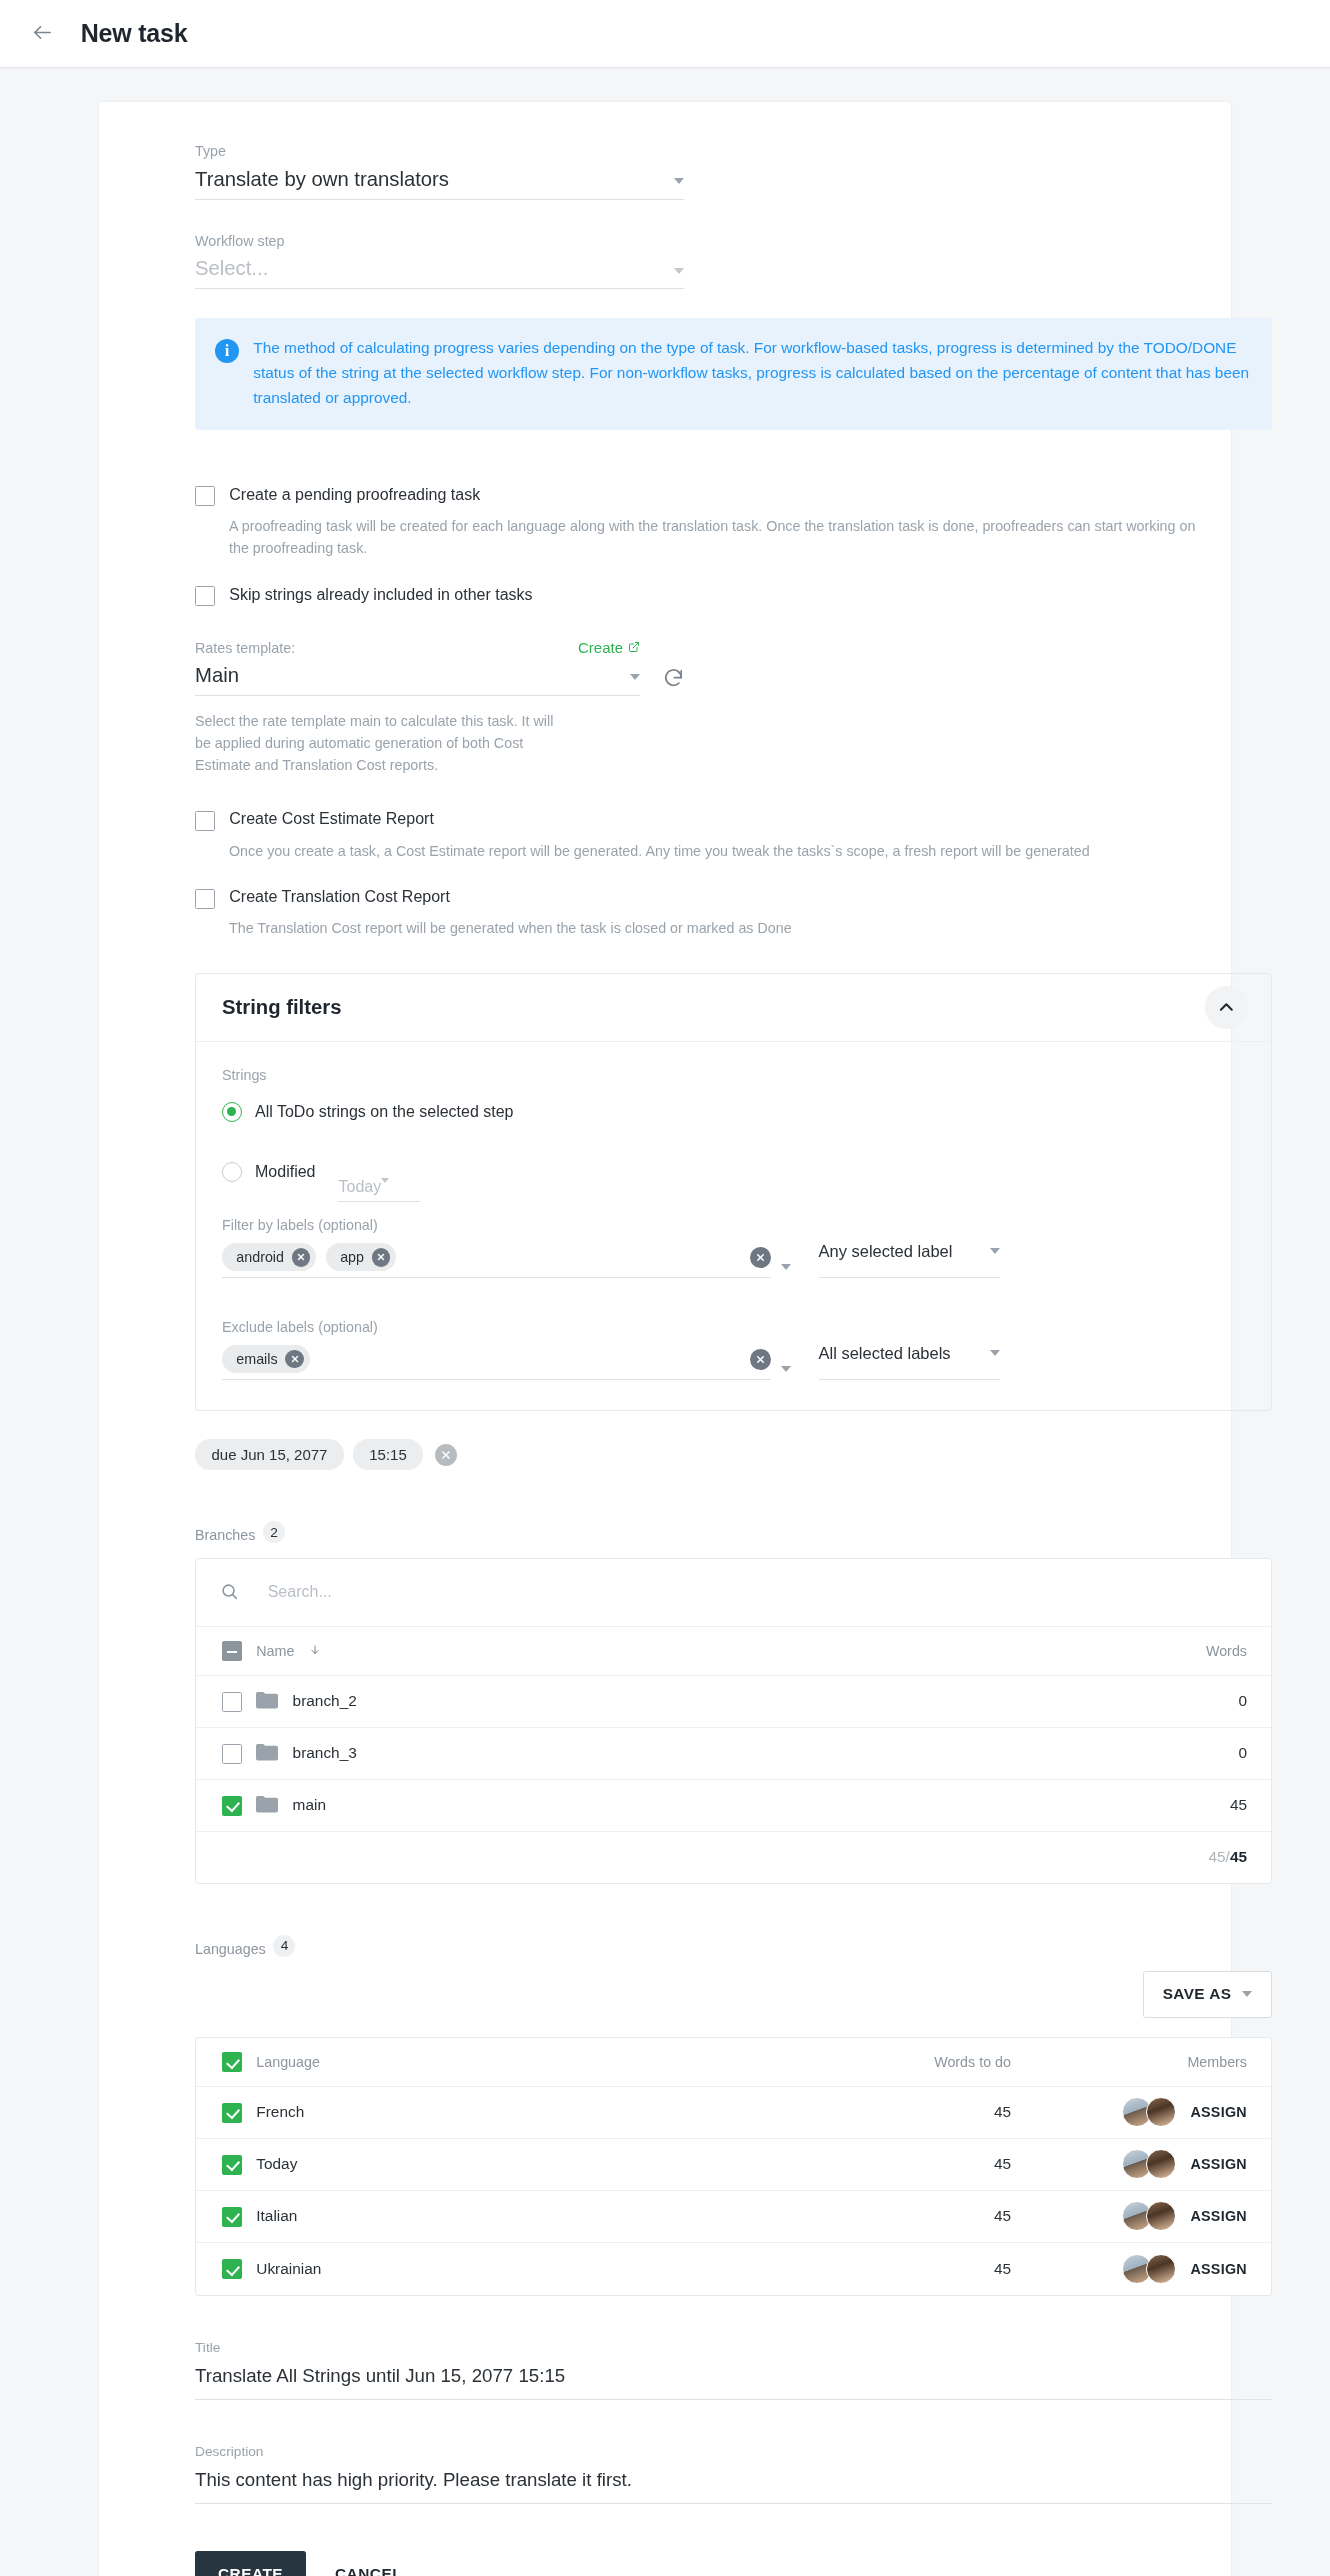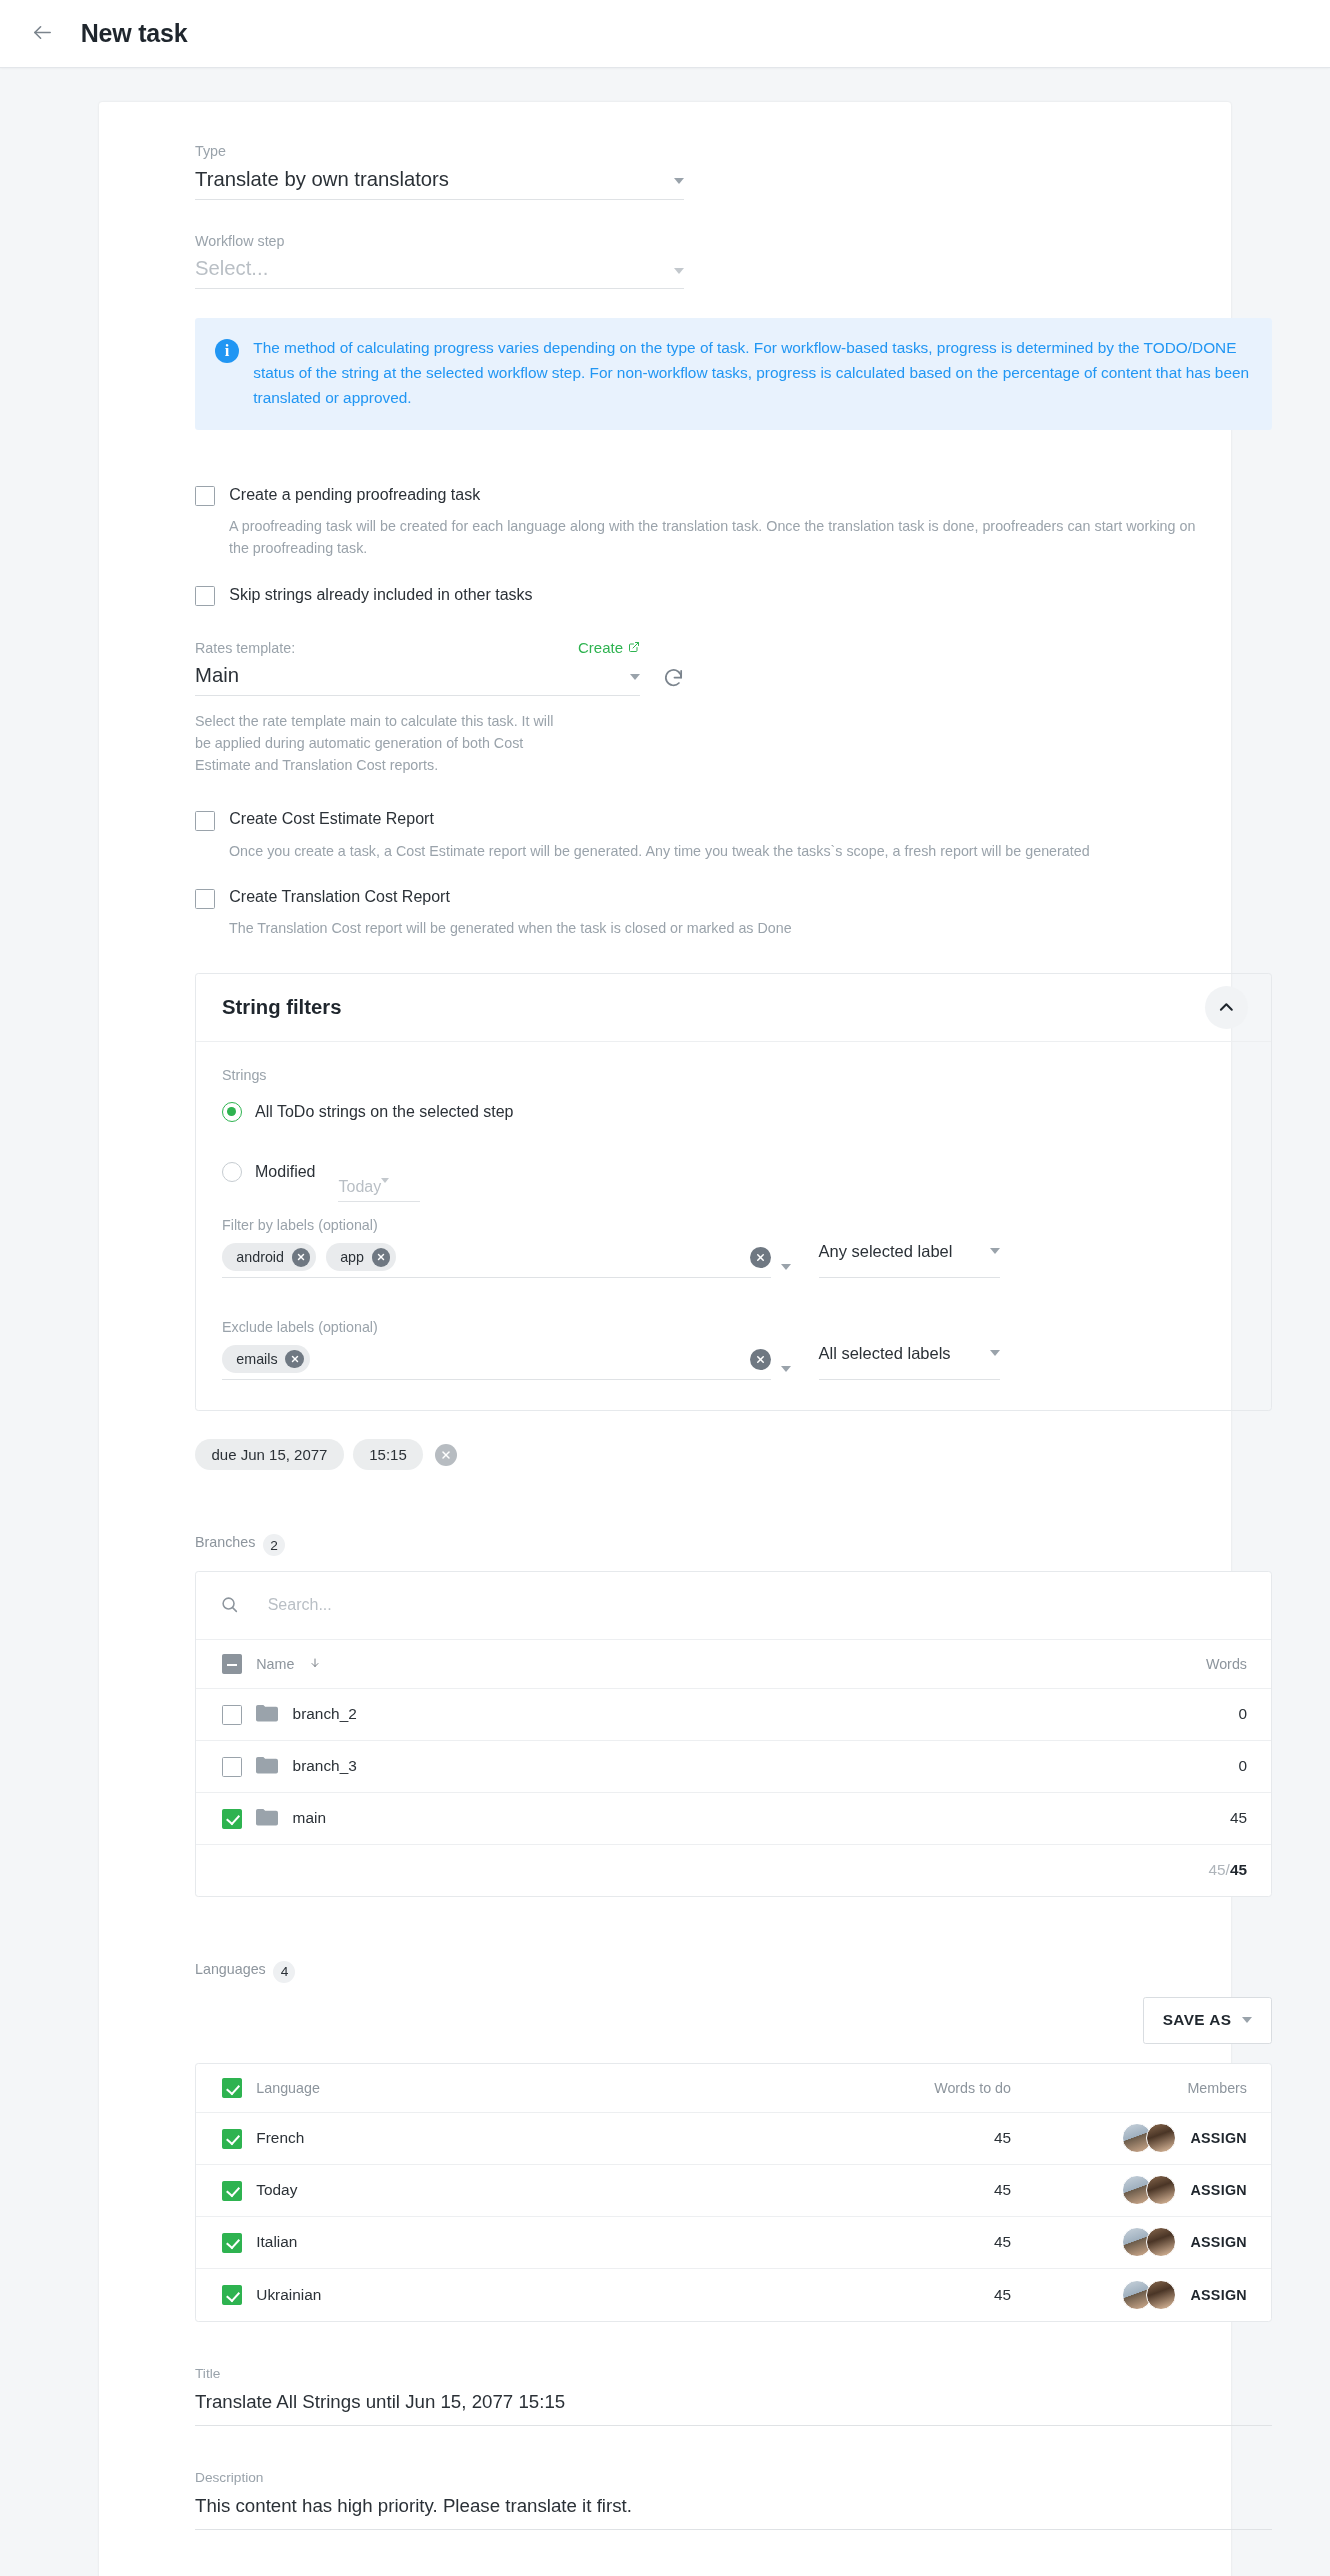--- a/index.html
+++ b/index.html
@@ -303,22 +303,22 @@
     border-radius: 50%;
     background: #b7bcc1;
     display: flex; align-items: center; justify-content: center;
     cursor: pointer;
     margin-left: 3.3px;
   }
   .due-x svg { width: 12px; height: 12px; }
 
   
   .sec-head {
-    display: flex; align-items: flex-start; gap: 7.7px;
-    margin-top: 64px; margin-bottom: 14.3px;
+    display: flex; align-items: flex-end; gap: 7.7px;
+    margin-top: 51px; margin-bottom: 14.3px;
   }
   .sec-title { font-size: 14.3px; color: #8d959d; }
   .sec-count {
     background: #eef0f2;
     border-radius: 50%;
     min-width: 22px; height: 22px;
     display: flex; align-items: center; justify-content: center;
     font-size: 13.7px; color: #2b3137;
     padding: 0 4.4px;
   }

